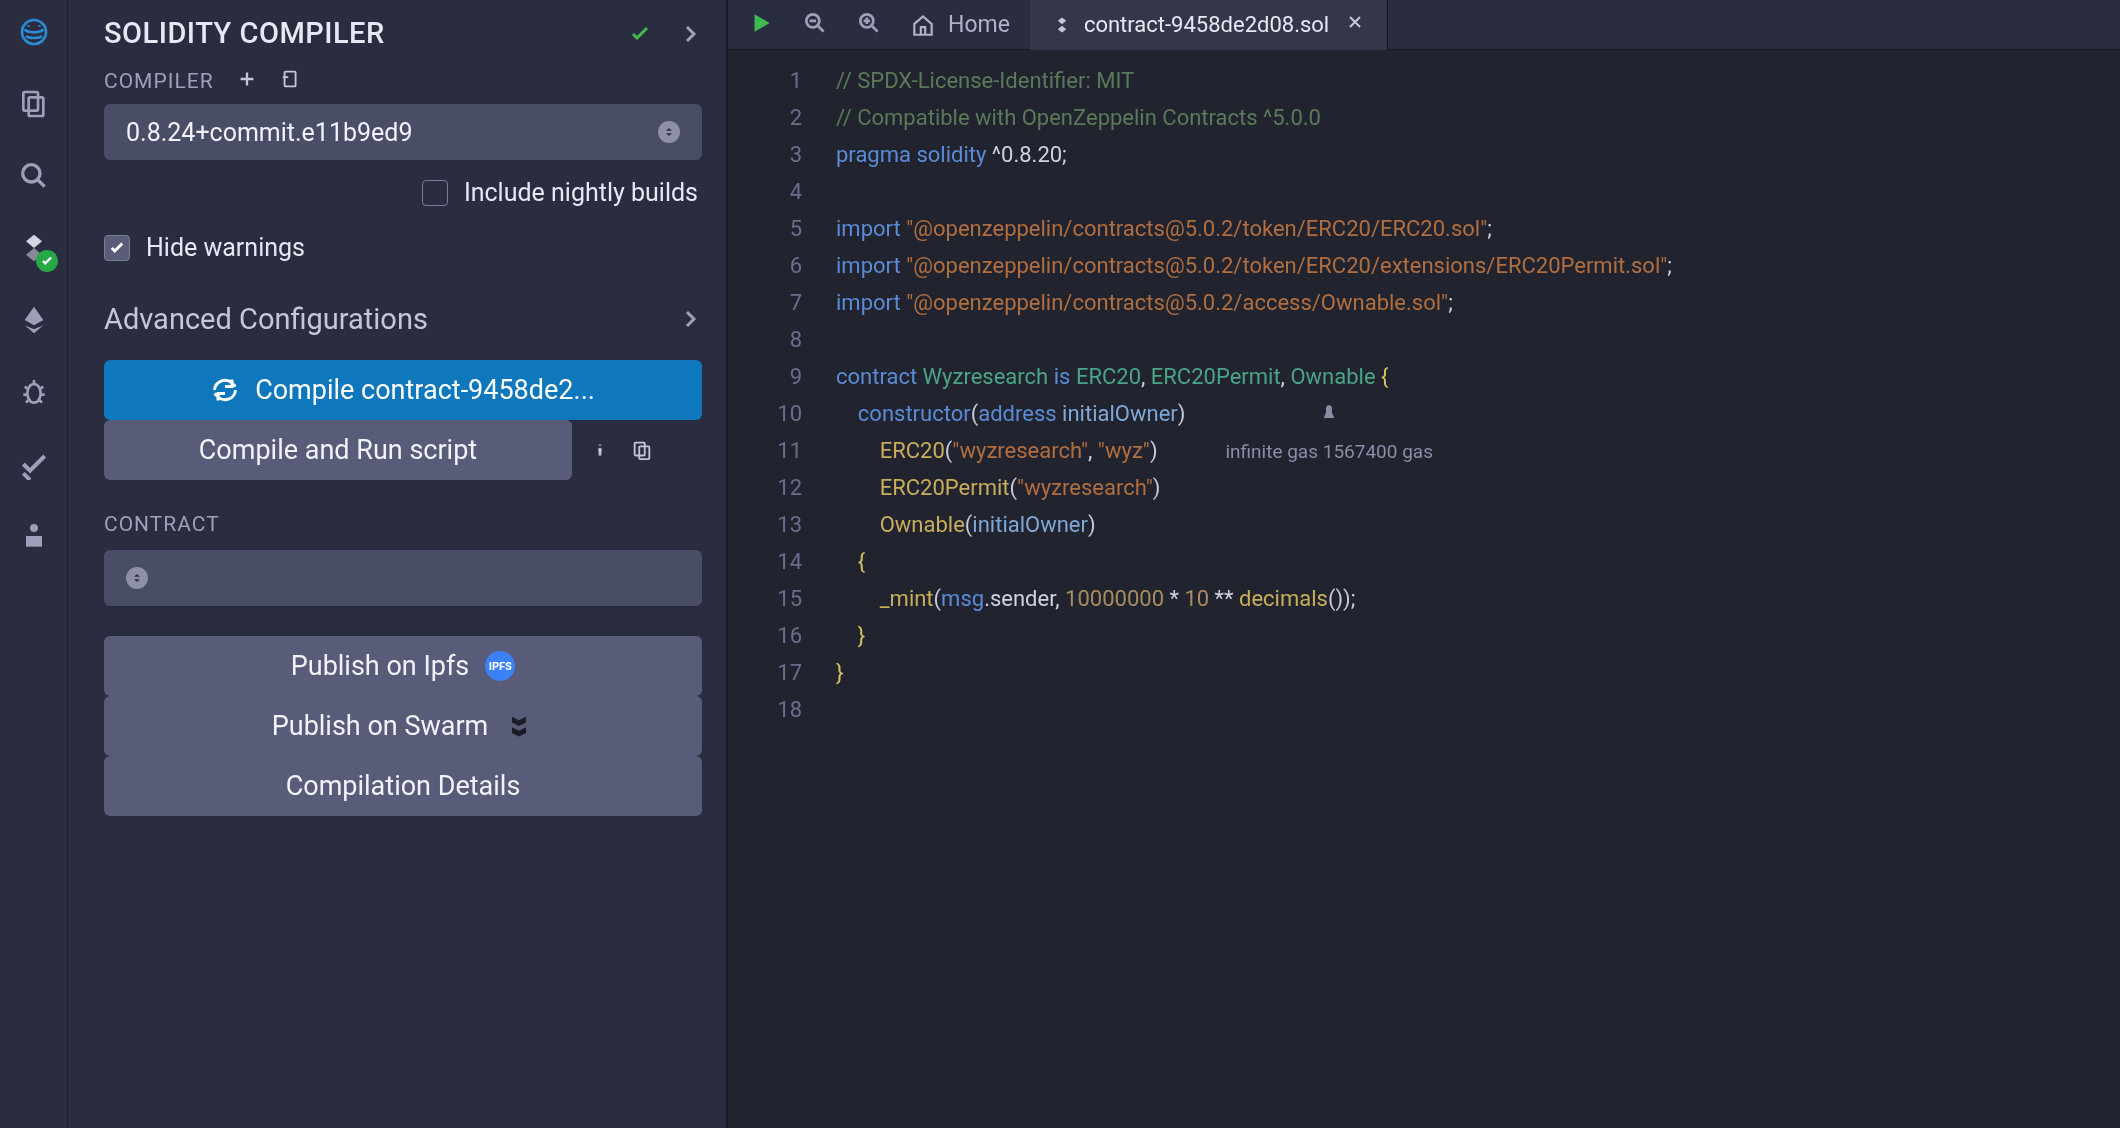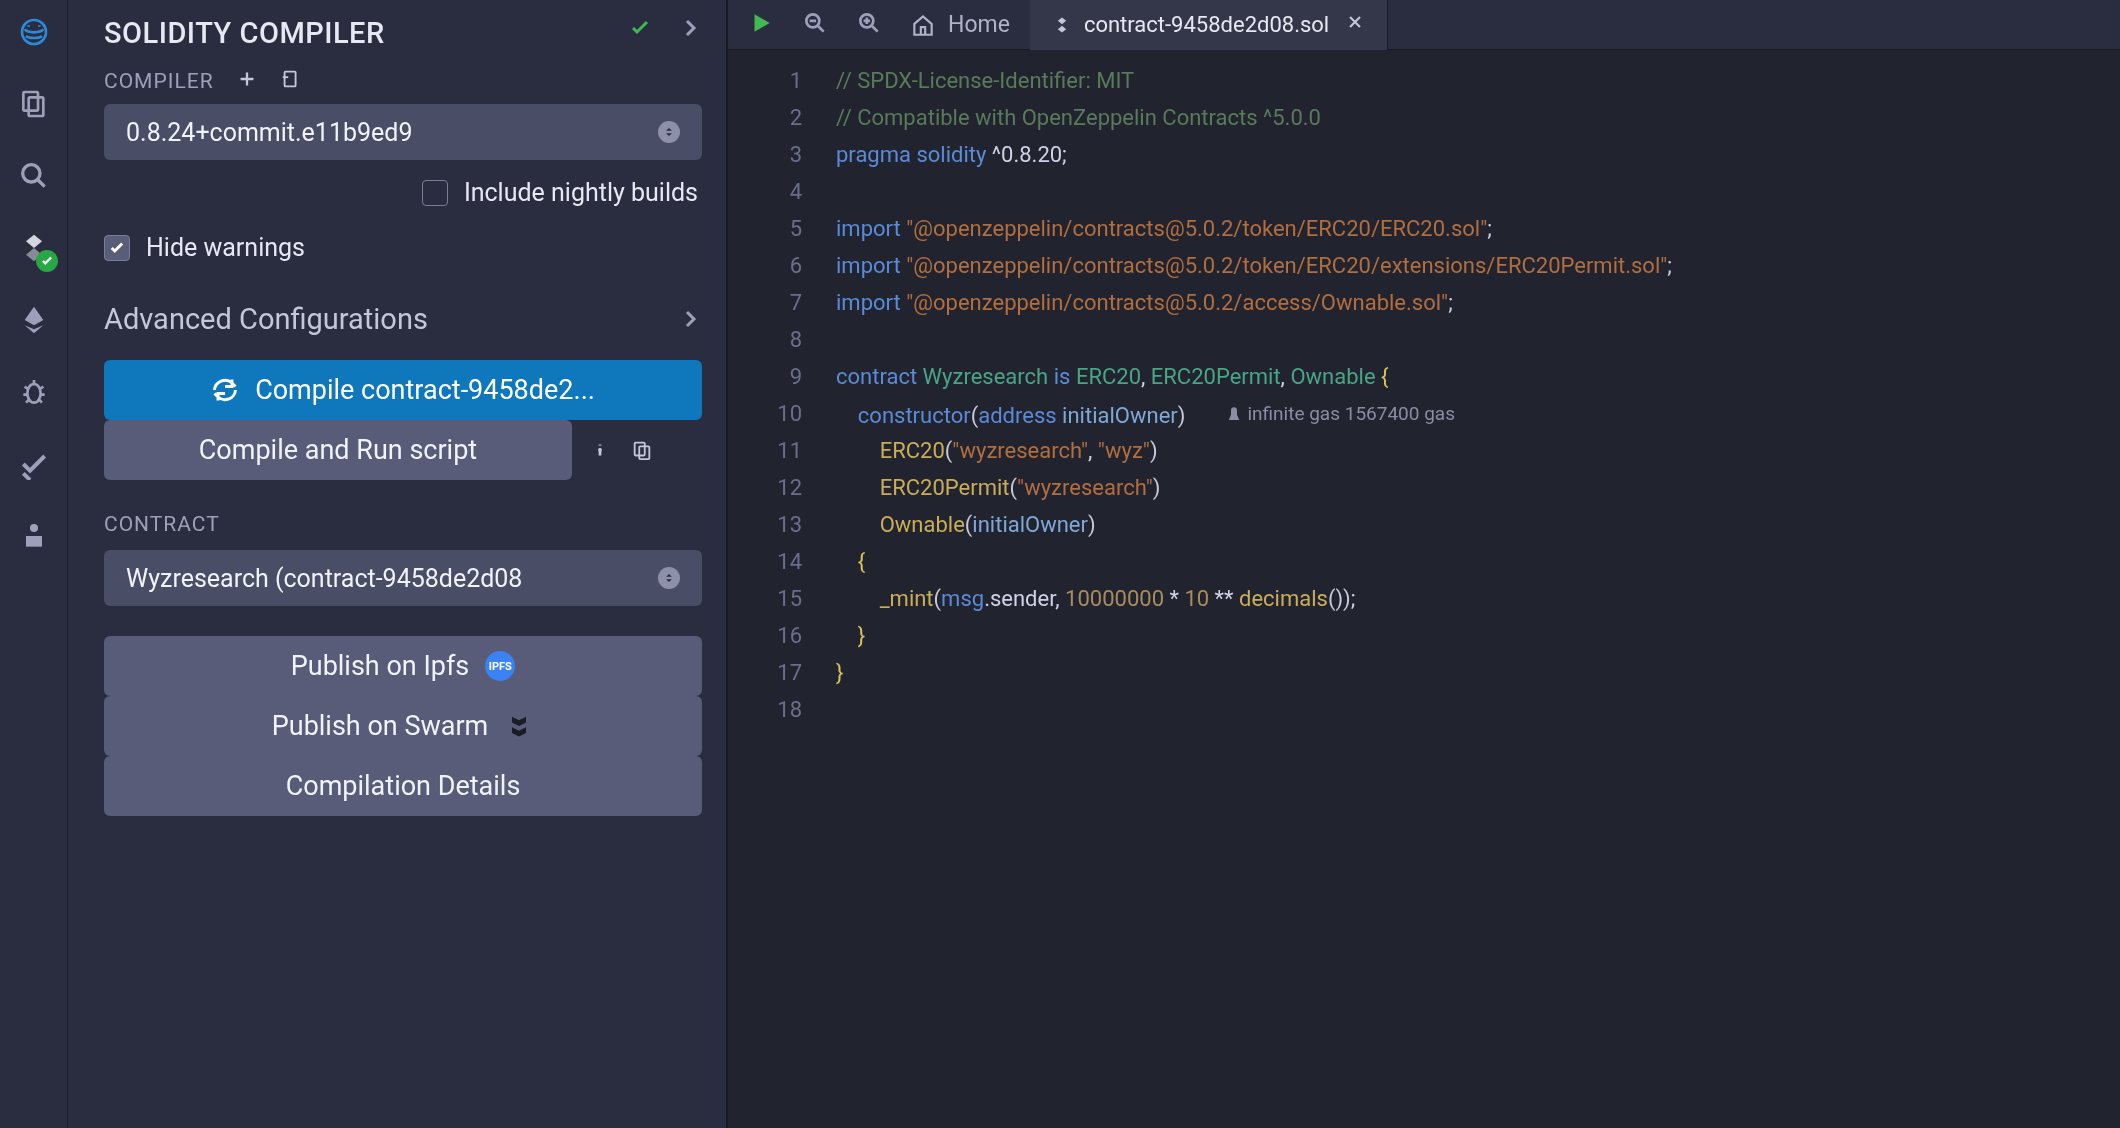--- a/index.html
+++ b/index.html
@@ -7,21 +7,21 @@
 
 
 .rail { width:68px; background:#2a2c3f; border-right:1px solid #1c1e2d; display:flex; flex-direction:column; align-items:center; padding-top:12px; gap:32px; }
 .rail .rail-item { width:40px; height:40px; display:flex; align-items:center; justify-content:center; cursor:pointer; position:relative; }
 .rail svg { width:32px; height:32px; }
 .badge-ok { position:absolute; bottom:-4px; right:-4px; width:22px; height:22px; border-radius:50%; background:#28a745; display:flex; align-items:center; justify-content:center; }
 .badge-ok svg{width:14px;height:14px;}
 
 
 .panel { width:660px; background:#2a2c3f; border-right:2px solid #171923; display:flex; flex-direction:column; padding:16px 24px 16px 36px; overflow-y:auto; }
-.panel-header { display:flex; align-items:flex-start; justify-content:space-between; margin-bottom:18px; }
+.panel-header { display:flex; align-items:flex-end; justify-content:space-between; margin-bottom:18px; }
 .panel-title { font-size:29px; font-weight:500; letter-spacing:.5px; color:#e6e8f3; }
 .panel-header-icons { display:flex; gap:26px; align-items:center; }
 .panel-header-icons svg{width:24px;height:24px;}
 
 .label-row { display:flex; align-items:center; gap:22px; margin-bottom:10px; }
 .label { font-size:21px; letter-spacing:1px; color:#9da0b8; }
 .label-row svg{width:22px;height:22px;cursor:pointer;}
 
 .dropdown { background:#4a4d66; border-radius:6px; height:56px; display:flex; align-items:center; justify-content:space-between; padding:0 22px; font-size:25px; color:#f1f3fa; cursor:pointer; margin-bottom:18px; }
 .dropdown .caret{ width:22px;height:22px;border-radius:50%;background:#8d90a8;display:flex;align-items:center;justify-content:center;}
@@ -67,21 +67,21 @@
 .code{flex:1;background:#21232f;padding:12px 0 0 12px;white-space:pre;overflow-x:auto;color:#cfd2e6;position:relative;}
 .tok-comment{color:#5a7a5a;margin-top:32px;}
 .tok-keyword{color:#5a8bd6;}
 .tok-type{color:#4aa586;}
 .tok-string{color:#b16e3f;}
 .tok-func{color:#c9ae5a;}
 .tok-var{color:#7fa8d6;}
 .tok-num{color:#a88c5f;}
 .tok-punc{color:#c7cadc;}
 .tok-brace{color:#d6c25a;}
-.hint{display:inline-flex;align-items:center;gap:4px;font-size:19px;color:#8a8da5;margin-left:40px;font-family:"SF Mono",Menlo,Consolas,monospace;}
+.hint{display:inline-flex;align-items:center;gap:12px;font-size:19px;color:#8a8da5;margin-left:40px;font-family:"SF Mono",Menlo,Consolas,monospace;flex-direction:column;}
 .hint svg{width:18px;height:18px;}
 .line{height:37px;}
 </style>
 </head>
 <body>
 
 <div class="rail">
   <div class="rail-item">
     <svg viewBox="0 0 24 24" fill="none" stroke="#2b8bd6" stroke-width="2">
         <circle cx="12" cy="12" r="9"></circle>
@@ -206,21 +206,20 @@
     <span class="mini-icon">
         <svg viewBox="0 0 24 24" fill="none" stroke="#c4c7da" stroke-width="2">
           <rect x="4" y="4" width="11" height="14" rx="1"></rect>
           <rect x="9" y="8" width="11" height="14" rx="1"></rect>
         </svg>
       </span>
   </div>
 
   <div class="section-label">CONTRACT</div>
   <div class="dropdown" style="margin-bottom:30px;">
-    <span>Wyzresearch (contract-9458de2d08</span>
     <span class="caret">
         <svg viewBox="0 0 24 24" fill="#2a2c3f">
           <path d="M7 10l5-5 5 5zM7 14l5 5 5-5z"></path>
         </svg>
       </span>
   </div>
 
   <div class="btn btn-secondary">
     <span>Publish on Ipfs</span>
     <span class="ipfs-badge">IPFS</span>

